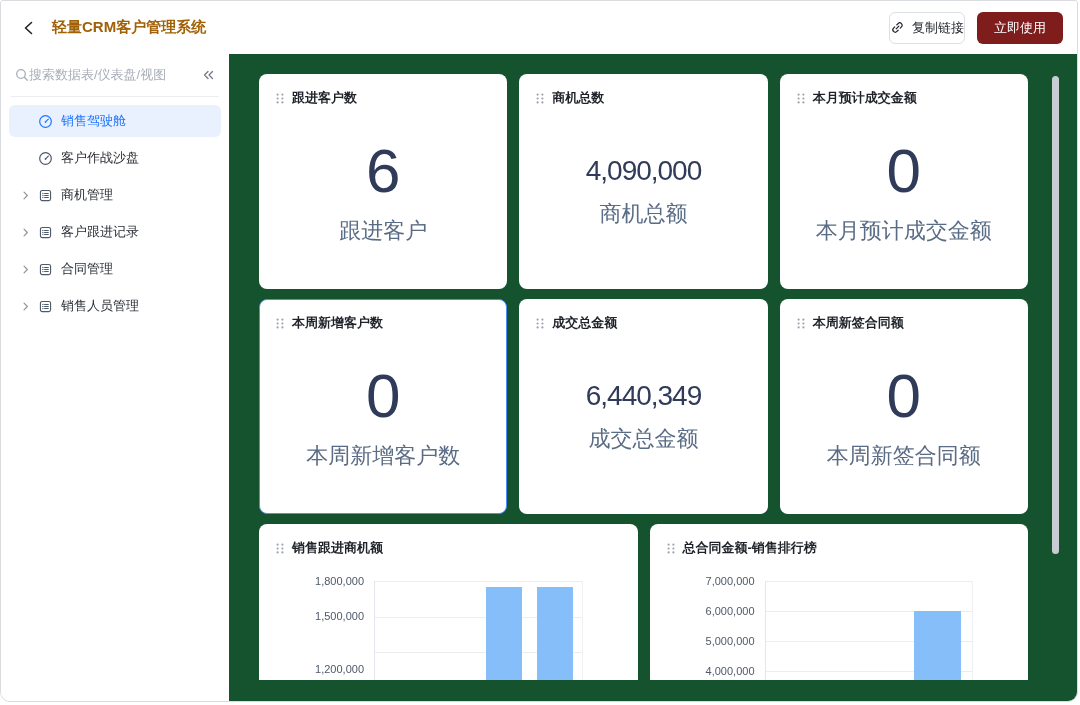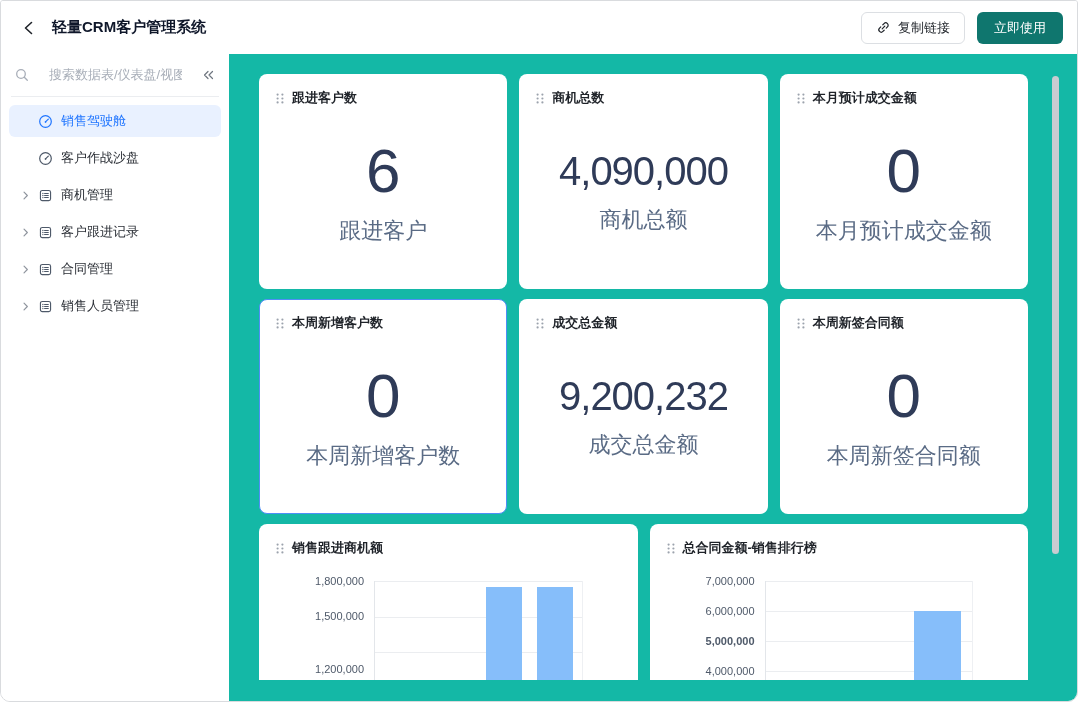--- a/index.html
+++ b/index.html
@@ -8,57 +8,57 @@
 
   .window {
     position: absolute; top: 0; left: 0; width: 1078px; height: 702px;
     border: 1px solid #d9dbde; border-radius: 3px 3px 10px 10px;
     overflow: hidden; background: #ffffff;
   }
 
   
   .header { height: 53px; display: flex; align-items: center; padding: 0 14px 0 18px; background: #fff; }
   .back-btn { width: 20px; height: 20px; display: flex; align-items: center; justify-content: center; color: #1f2329; cursor: pointer; }
-  .header-title { font-size: 15px; font-weight: 700; color: #0f172a; margin-left: 13px; }
+  .header-title { font-size: 15px; font-weight: 700; color: #a16207; margin-left: 13px; }
   .header-actions { margin-left: auto; display: flex; align-items: center; gap: 12px; }
   .btn { height: 32px; border-radius: 6px; font-size: 13px; display: inline-flex; align-items: center; justify-content: center; cursor: pointer; }
-  .btn-copy { padding: 0 14px; background: #fff; border: 1px solid #dcdfe3; color: #1f2329; gap: 7px; }
+  .btn-copy { padding: 0 0; background: #fff; border: 1px solid #dcdfe3; color: #1f2329; gap: 7px; }
   .btn-primary { padding: 0 17px; border: none; color: #fff; font-weight: 500; }
 
   
   .app-body { display: flex; height: 649px; }
 
   
   .sidebar { width: 228px; flex-shrink: 0; background: #fff; }
-  .search-row { height: 42px; display: flex; align-items: center; gap: 20px; padding: 0 14px; }
+  .search-row { height: 42px; display: flex; align-items: center; gap: 0; padding: 0 14px; }
   .search-placeholder { flex: 1; font-size: 13px; color: #a8aeb8; white-space: nowrap; overflow: hidden; }
   .collapse-btn { color: #6e757f; display: flex; align-items: center; cursor: pointer; }
   .sidebar-divider { height: 1px; background: #ebedf0; margin: 0 10px; }
   .nav { padding: 8px; }
   .nav-item { height: 32px; margin-bottom: 5px; display: flex; align-items: center; border-radius: 6px; padding: 0 8px; font-size: 13px; color: #2b2f36; cursor: pointer; }
   .nav-item .chev { width: 16px; margin-right: 4px; color: #8f959e; display: flex; align-items: center; justify-content: center; flex-shrink: 0; }
   .nav-item .chev.empty { visibility: hidden; }
   .nav-item .nicon { width: 16px; height: 16px; margin-right: 8px; color: #4e5969; display: flex; align-items: center; justify-content: center; flex-shrink: 0; }
   .nav-item.active { background: #e9f1ff; color: #2176ff; }
   .nav-item.active .nicon { color: #2176ff; }
 
   
-  .main { position: relative; flex: 1; background: #14b8a6; }
+  .main { position: relative; flex: 1; background: #14532d; }
   .scroll-area { height: 626px; overflow: hidden; padding: 20px 49px 0 30px; }
   .scrollbar-thumb { position: absolute; right: 18px; top: 22px; width: 7px; height: 478px; border-radius: 4px; background: #c9ccd1; cursor: pointer; }
 
   .cards-grid { display: grid; grid-template-columns: repeat(3, 1fr); gap: 10px 12px; margin-bottom: 10px; }
   .card { background: #fff; border-radius: 8px; border: 1.5px solid transparent; padding: 14px 16px; }
   .kpi-card { height: 215px; display: flex; flex-direction: column; cursor: pointer; }
   .kpi-card.selected { border-color: #4d8ef7; }
   .card-head { display: flex; align-items: center; gap: 8px; }
   .drag-handle { color: #9ca3ad; display: flex; align-items: center; cursor: grab; }
   .card-title { font-size: 13px; font-weight: 700; color: #1f2329; }
   .kpi-center { flex: 1; display: flex; flex-direction: column; align-items: center; justify-content: center; padding-top: 4px; gap: 14px; }
-  .kpi-value { font-size: 40px; letter-spacing: -1px; color: #2f3b58; line-height: 1; }
+  .kpi-value { font-size: 28px; letter-spacing: -1px; color: #2f3b58; line-height: 1; }
   .kpi-value.big { font-size: 62px; letter-spacing: 0; }
   .kpi-label { font-size: 22px; color: #5a6b85; }
 
   .charts-grid { display: grid; grid-template-columns: 1fr 1fr; gap: 12px; }
   .chart-card { height: 250px; cursor: pointer; }
   .chart-area { position: relative; margin-top: 24px; height: 180px; }
   .y-labels { position: absolute; left: 0; top: 0; width: 88px; height: 100%; }
   .ytick { position: absolute; right: 0; width: 88px; text-align: right; font-size: 11px; color: #4e5969; line-height: 13px; }
   .plot { position: absolute; left: 98px; right: 38px; top: 0; bottom: 0; border-left: 1px solid #e3e6ea; border-right: 1px solid #eef0f3; }
   .gridline { position: absolute; left: 0; right: 0; height: 1px; background: #ebedf0; }
@@ -82,21 +82,21 @@
       <button class="btn btn-copy">
         <span>
           <svg width="15" height="15" viewBox="0 0 16 16">
             <path d="M6.6 9.4 L9.4 6.6" fill="none" stroke="#1f2329" stroke-width="1.3" stroke-linecap="round"></path>
             <path d="M7.3 5.1 l1.3 -1.3 a2.45 2.45 0 0 1 3.6 3.6 l-1.3 1.3" fill="none" stroke="#1f2329" stroke-width="1.3" stroke-linecap="round"></path>
             <path d="M8.7 10.9 l-1.3 1.3 a2.45 2.45 0 0 1 -3.6 -3.6 l1.3 -1.3" fill="none" stroke="#1f2329" stroke-width="1.3" stroke-linecap="round"></path>
           </svg>
         </span>
         <span>复制链接</span>
       </button>
-      <button class="btn btn-primary" id="btn-primary" style="background: #0f766e; font-family: Liberation Mono, monospace;">立即使用</button>
+      <button class="btn btn-primary" id="btn-primary" style="background: #7f1d1d; font-family: Liberation Mono, monospace;">立即使用</button>
     </div>
   </div>
 
   <div class="app-body">
 
     <div class="sidebar">
       <div class="search-row">
         <span>
           <svg width="14" height="14" viewBox="0 0 14 14">
               <circle cx="6" cy="6" r="4.3" fill="none" stroke="#a8aeb8" stroke-width="1.3"></circle>
@@ -301,21 +301,21 @@
                     <circle cx="6.4" cy="1.6" r="1.1" fill="currentColor"></circle>
                     <circle cx="1.6" cy="5.5" r="1.1" fill="currentColor"></circle>
                     <circle cx="6.4" cy="5.5" r="1.1" fill="currentColor"></circle>
                     <circle cx="1.6" cy="9.4" r="1.1" fill="currentColor"></circle>
                     <circle cx="6.4" cy="9.4" r="1.1" fill="currentColor"></circle>
                   </svg>
                 </span>
                 <span class="card-title">成交总金额</span>
               </div>
               <div class="kpi-center">
-                <div class="kpi-value" style="color: rgb(47, 59, 88);">9,200,232</div>
+                <div class="kpi-value" style="color: rgb(47, 59, 88);">6,440,349</div>
                 <div class="kpi-label">成交总金额</div>
               </div>
             </div>
             <div class="card kpi-card">
               <div class="card-head">
                 <span class="drag-handle">
                   <svg width="8" height="11" viewBox="0 0 8 11">
                     <circle cx="1.6" cy="1.6" r="1.1" fill="currentColor"></circle>
                     <circle cx="6.4" cy="1.6" r="1.1" fill="currentColor"></circle>
                     <circle cx="1.6" cy="5.5" r="1.1" fill="currentColor"></circle>
@@ -375,21 +375,21 @@
                     <circle cx="1.6" cy="9.4" r="1.1" fill="currentColor"></circle>
                     <circle cx="6.4" cy="9.4" r="1.1" fill="currentColor"></circle>
                   </svg>
               </span>
               <span class="card-title">总合同金额-销售排行榜</span>
             </div>
             <div class="chart-area">
               <div class="y-labels">
                   <div class="ytick" style="top: -6.5px;">7,000,000</div>
                   <div class="ytick" style="top: 23.5px;">6,000,000</div>
-                  <div class="ytick" style="top: 53.5px; font-weight: bold;">5,000,000</div>
+                  <div class="ytick" style="top: 53.5px;">5,000,000</div>
                   <div class="ytick" style="top: 83.5px;">4,000,000</div>
                 </div>
               <div class="plot">
                   <div class="gridline" style="top: 0px;"></div>
                   <div class="gridline" style="top: 30px;"></div>
                   <div class="gridline" style="top: 60px;"></div>
                   <div class="gridline" style="top: 90px;"></div>
                   <div class="bar" style="left: 72.1%; width: 22.5%; top: 30px; background: rgb(134, 190, 250);"></div>
                 </div>
             </div>

